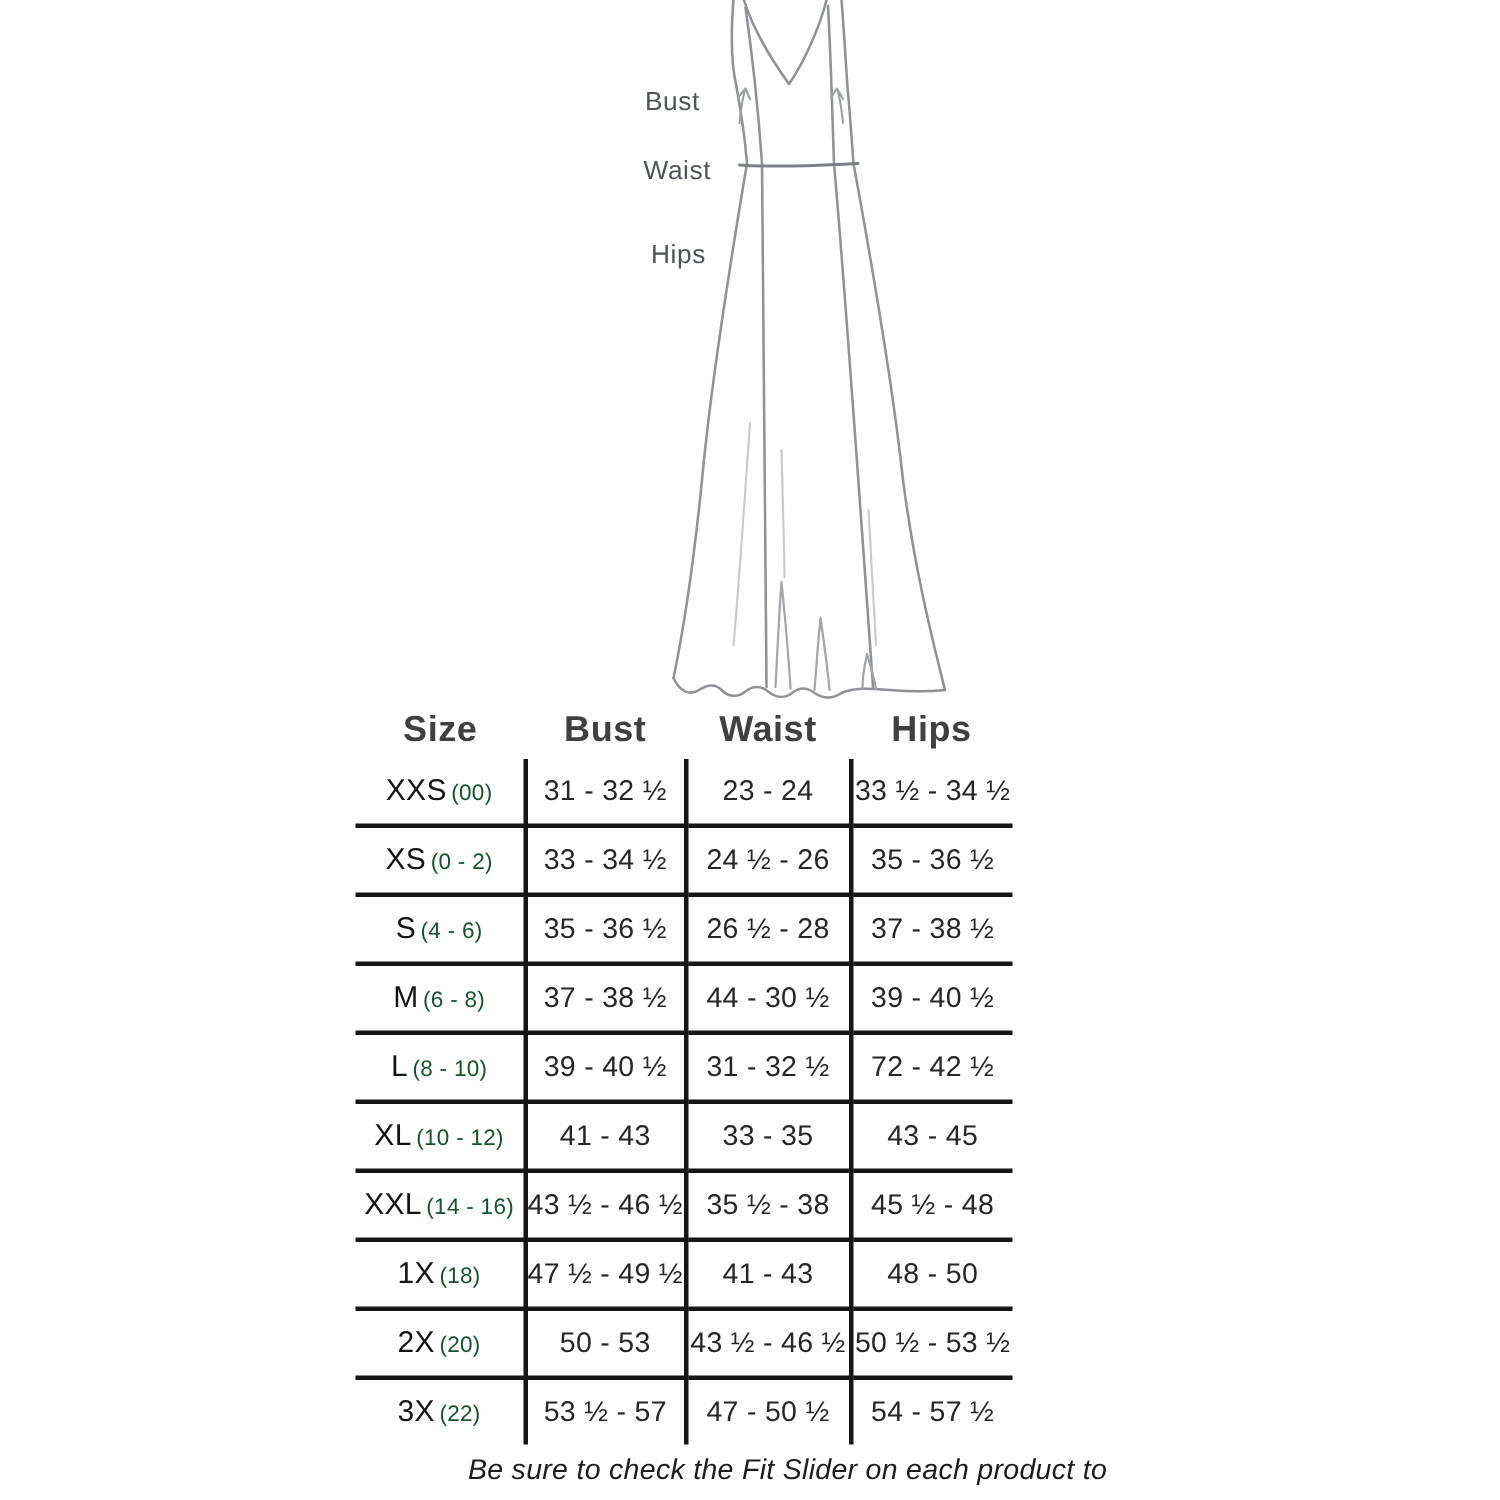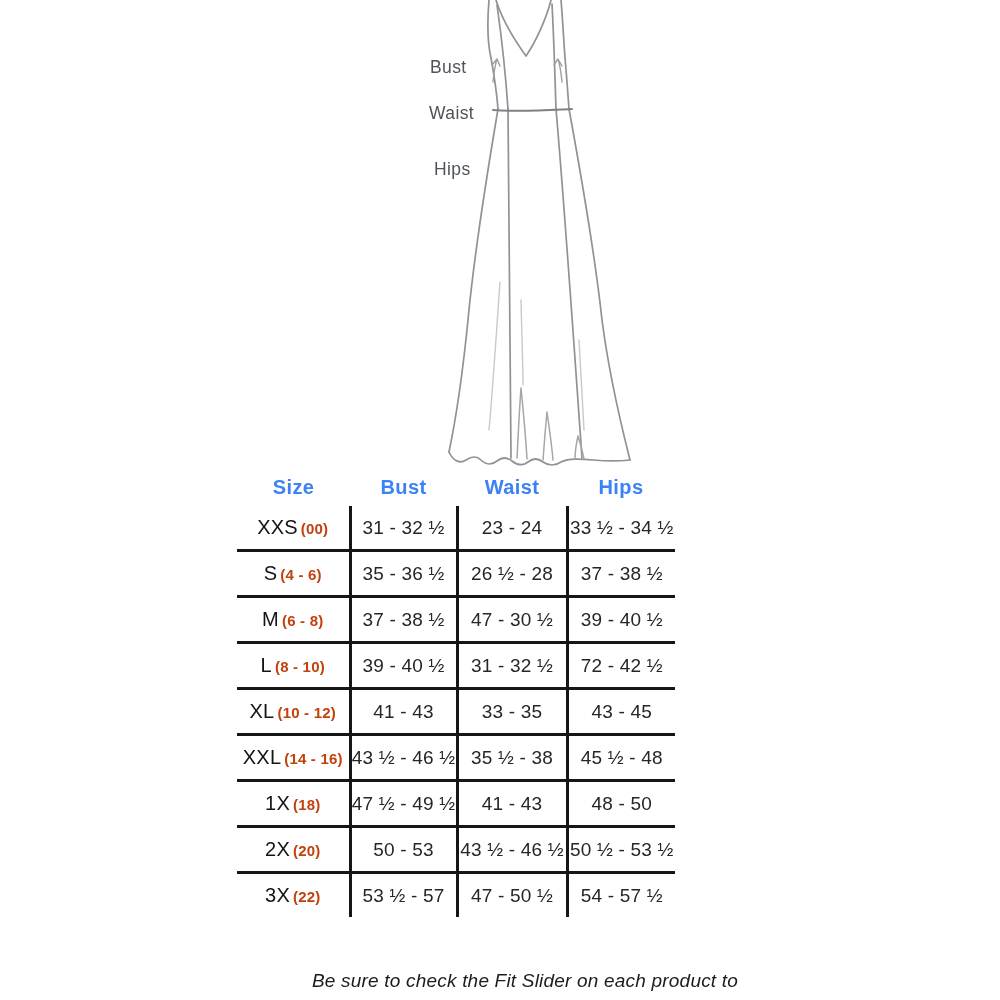--- a/index.html
+++ b/index.html
@@ -17,32 +17,32 @@
   .label-bust  { left:405px; top:57px;  }
   .label-waist { left:404px; top:103px; }
   .label-hips  { left:409px; top:159px; }
 
   
   .size-table {
     position:absolute; left:212px; top:468px; width:438px;
     border-collapse:collapse; table-layout:fixed;
   }
   .size-table th {
-    height:38px; padding:0; font-size:20px; font-weight:bold; color:#3b82f6;
+    height:38px; padding:0; font-size:24px; font-weight:bold; color:#404040;
     letter-spacing:0.4px; text-align:center; vertical-align:middle;
   }
   .size-table td {
     height:43px; padding:0; font-size:19px; color:#262626; letter-spacing:0.2px;
     text-align:center; vertical-align:middle; white-space:nowrap;
   }
   .size-table tbody td:not(:last-child) { border-right:3px solid #161616; }
   .size-table tbody tr:not(:last-child) td { border-bottom:3px solid #161616; }
 
   .sz  { font-size:20px; font-weight:normal; color:#141414; }
-  .szd { font-size:15px; font-weight:bold; color:#c2410c; margin-left:3px; }
+  .szd { font-size:15px; font-weight:normal; color:#14532d; margin-left:3px; }
 
   
   .footer-note {
     position:absolute; left:0; right:0; top:970px; text-align:center;
     font-style:italic; font-size:19px; color:#1c1c1c; letter-spacing:0.2px;
   }
 </style>
 </head>
 <body>
 
@@ -98,29 +98,35 @@
       </tr>
     </thead>
     <tbody>
       <tr>
         <td><span class="sz">XXS</span><span class="szd">(00)</span></td>
         <td>31 - 32 ½</td>
         <td>23 - 24</td>
         <td>33 ½ - 34 ½</td>
       </tr>
       <tr>
+        <td><span class="sz">XS</span><span class="szd">(0 - 2)</span></td>
+        <td>33 - 34 ½</td>
+        <td>24 ½ - 26</td>
+        <td>35 - 36 ½</td>
+      </tr>
+      <tr>
         <td><span class="sz">S</span><span class="szd">(4 - 6)</span></td>
         <td>35 - 36 ½</td>
         <td>26 ½ - 28</td>
         <td>37 - 38 ½</td>
       </tr>
       <tr>
         <td><span class="sz">M</span><span class="szd">(6 - 8)</span></td>
         <td>37 - 38 ½</td>
-        <td>47 - 30 ½</td>
+        <td>44 - 30 ½</td>
         <td>39 - 40 ½</td>
       </tr>
       <tr>
         <td><span class="sz">L</span><span class="szd">(8 - 10)</span></td>
         <td>39 - 40 ½</td>
         <td>31 - 32 ½</td>
         <td>72 - 42 ½</td>
       </tr>
       <tr>
         <td><span class="sz">XL</span><span class="szd">(10 - 12)</span></td>

